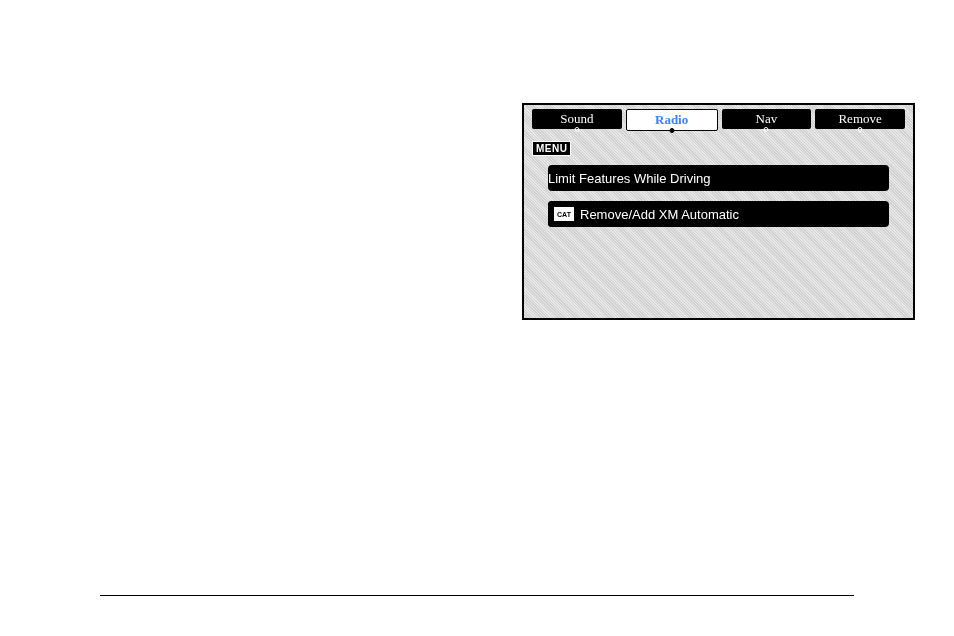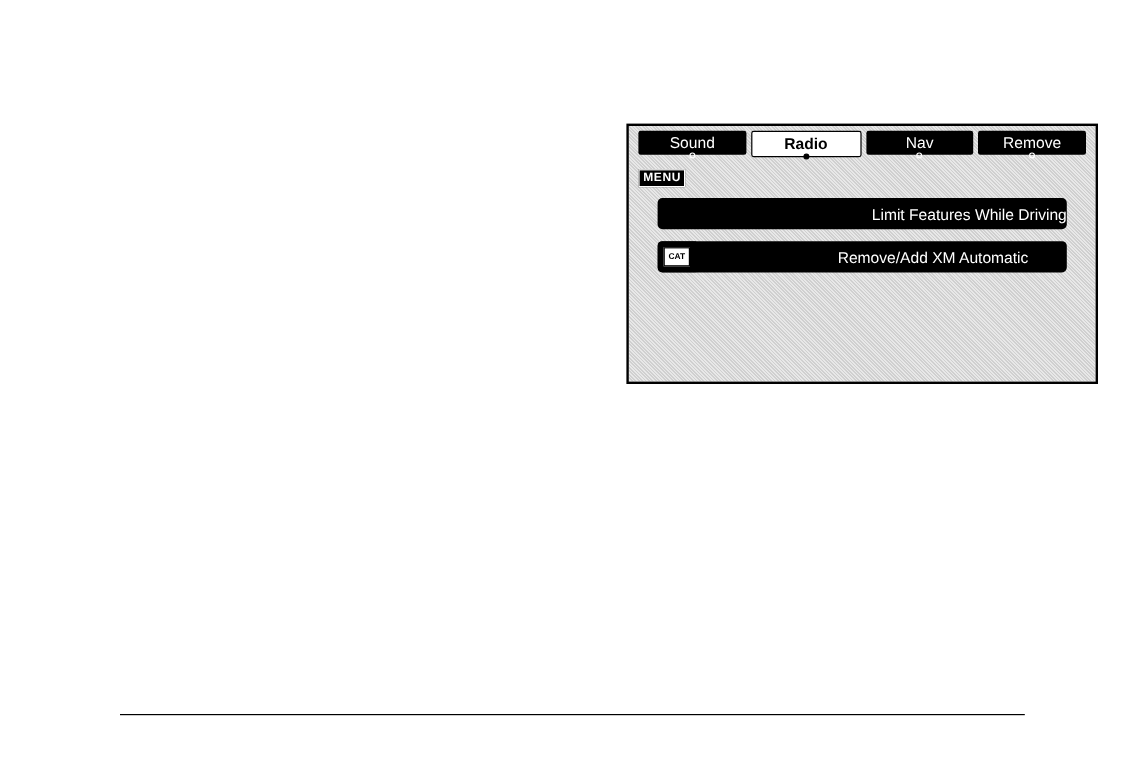--- a/index.html
+++ b/index.html
@@ -44,24 +44,25 @@
       display: flex;
       flex-direction: column;
       align-items: center;
       justify-content: center;
       font-size: 13px;
       font-weight: normal;
       position: relative;
       border-radius: 2px;
       height: 20px;
       line-height: 14px;
+      font-family: Liberation Serif, serif;
     }
     .tab.selected {
       background: #fff;
-      color: #000000;
+      color: #3b82f6;
       border: 1px solid #000;
       font-weight: bold;
       height: 22px;
     }
     .tab-indicator {
       width: 5px;
       height: 5px;
       border: 1px solid currentColor;
       border-radius: 50%;
       position: absolute;
@@ -139,21 +140,21 @@
     }
     .icon-fav::before {
       content: "";
       width: 9px;
       height: 7px;
       border: 1px solid #000;
       margin-bottom: 0px;
     }
     .menu-item-label {
       flex: 1;
-      text-align: right;
+      text-align: left;
       padding-right: 32px;
     }
     .menu-item.full .menu-item-label {
       padding-right: 0;
     }
     .speaker-icon {
       color: #fff;
       font-size: 12px;
       background: transparent;
     }

